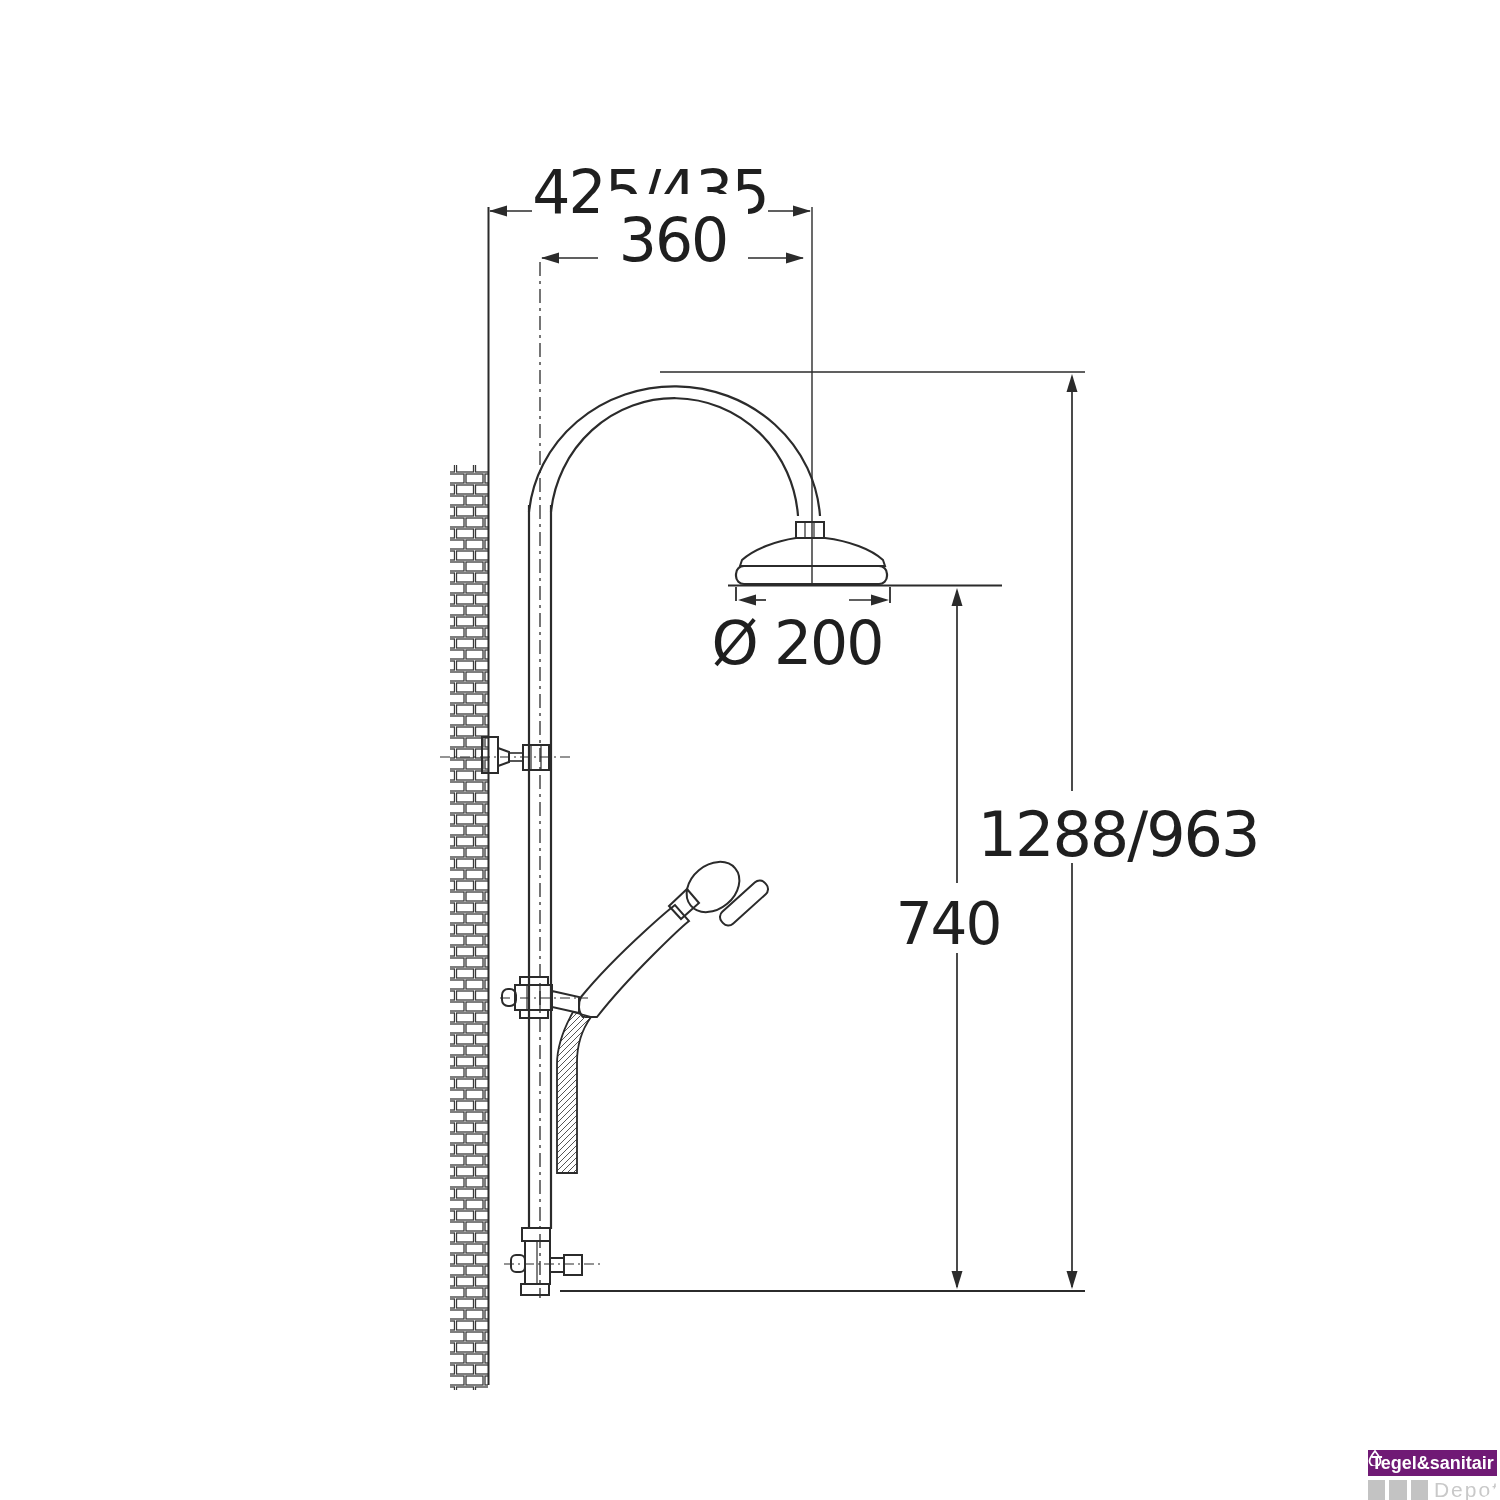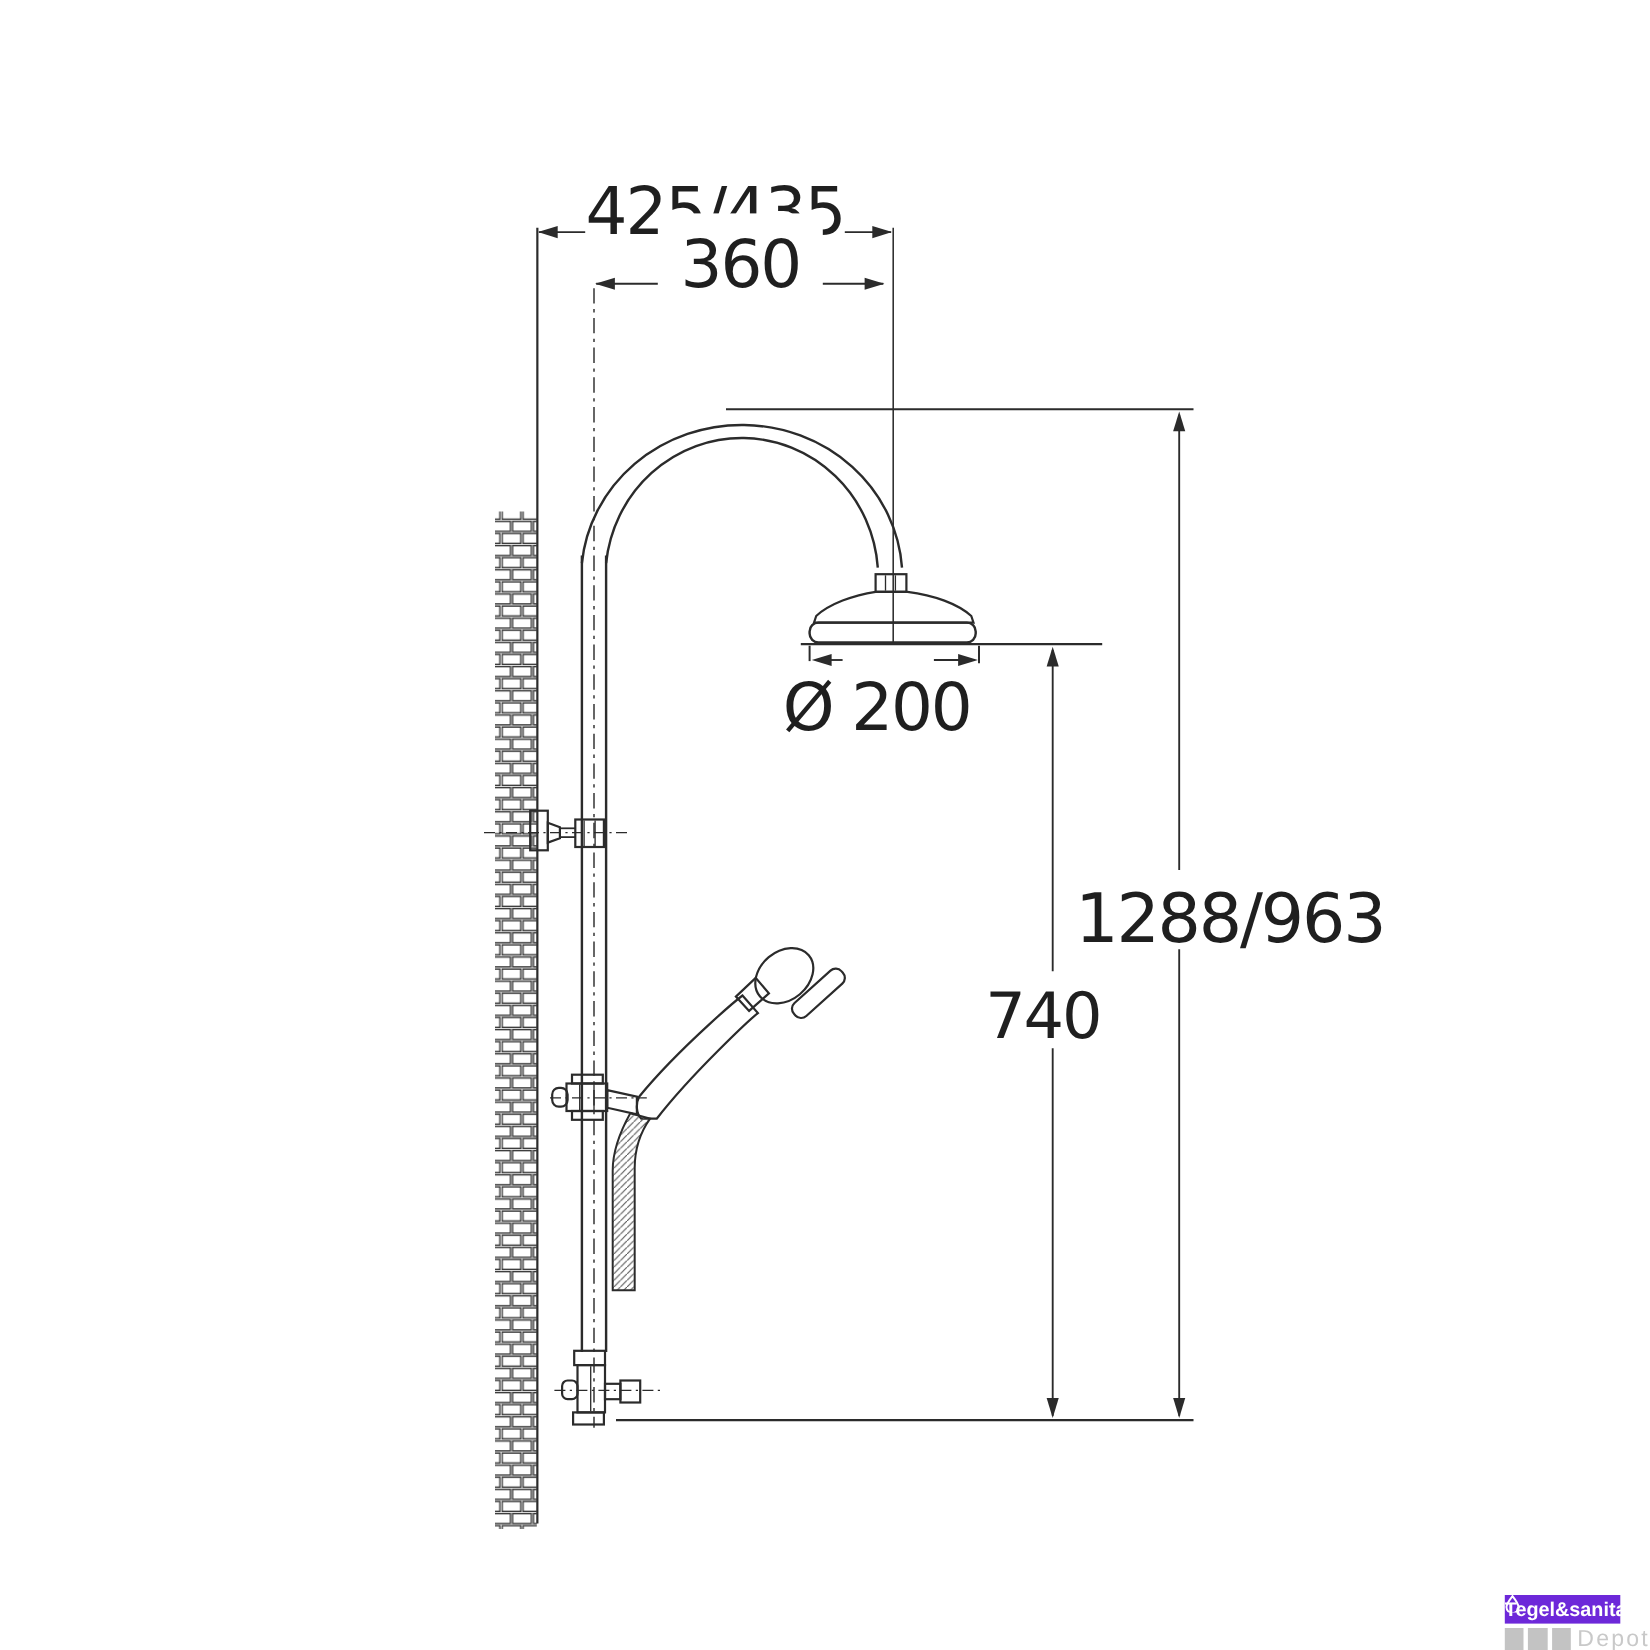--- a/index.html
+++ b/index.html
@@ -1,29 +1,30 @@
 <!DOCTYPE html>
 <html><head>
 <meta charset="utf-8">
 <style>
   html,body{margin:0;padding:0;background:#ffffff;}
   .stage{
     position:relative;width:1500px;height:1500px;background:#ffffff;overflow:hidden;
     font-family:"DejaVu Sans",sans-serif;
+    border-radius:28px;
   }
   .stage svg{position:absolute;left:0;top:0;}
   .dim-text{
     fill:#1f1f1f;
     font-family:"DejaVu Sans",sans-serif;
     letter-spacing:-2px;
   }
   
   .watermark{position:absolute;left:1368px;top:1450px;width:132px;
     font-family:"Liberation Sans","DejaVu Sans",sans-serif;}
-  .wm-box{width:105px;height:26px;background:#6d28d9;color:#ffffff;
+  .wm-box{width:129px;height:26px;background:#701a75;color:#ffffff;
     font-size:18px;font-weight:bold;line-height:26px;text-align:center;
     letter-spacing:0px;}
   .wm-row{display:flex;align-items:center;margin-top:2px;}
   .wm-tile{width:20px;height:20px;background:#c3c3c3;margin-right:4px;
     display:flex;align-items:center;justify-content:center;}
   .wm-depot{color:#c9c9c9;font-size:21px;letter-spacing:2px;margin-left:2px;}
 </style>
 </head>
 <body>
 

